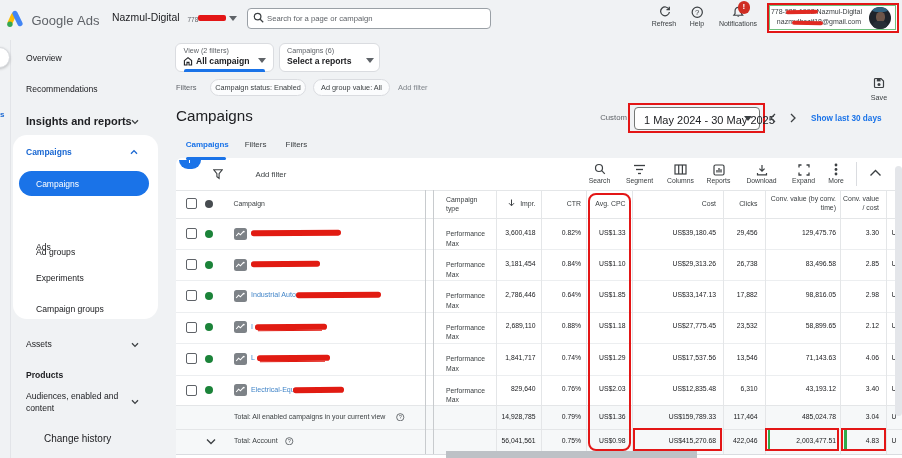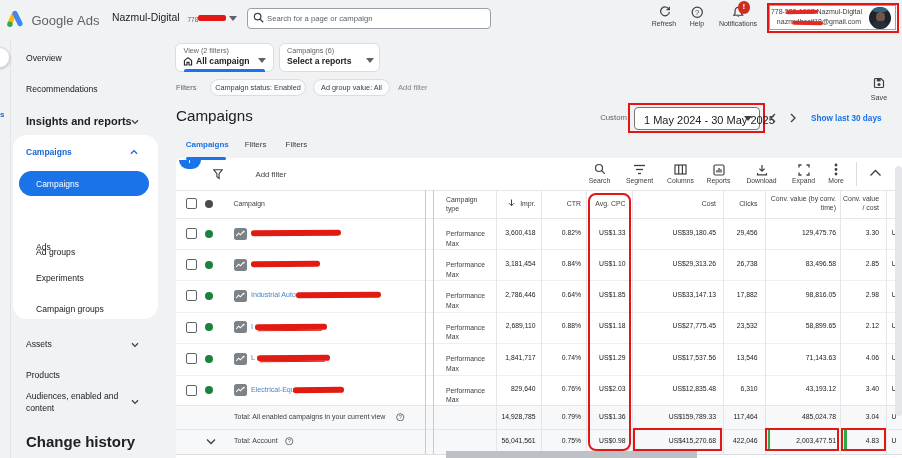--- a/index.html
+++ b/index.html
@@ -335,18 +335,18 @@
 <div style="position:absolute;left:18.5px;top:170.5px;width:130.5px;height:25px;background:#1a73e8;border-radius:12.5px;"></div>
 <div style="position:absolute;left:36px;top:178.5px;font-size:8.5px;color:#fff;font-weight:400;white-space:nowrap;">Campaigns</div>
 <div style="position:absolute;left:36px;top:211px;font-size:8.6px;color:#202124;font-weight:400;white-space:nowrap;margin-top:36px;">Ad groups</div>
 <div style="position:absolute;left:36px;top:241.5px;font-size:8.6px;color:#202124;font-weight:400;white-space:nowrap;">Ads</div>
 <div style="position:absolute;left:36px;top:273px;font-size:8.6px;color:#202124;font-weight:400;white-space:nowrap;">Experiments</div>
 <div style="position:absolute;left:36px;top:303.5px;font-size:8.6px;color:#202124;font-weight:400;white-space:nowrap;">Campaign groups</div>
 <div style="position:absolute;left:26px;top:338.5px;font-size:8.6px;color:#202124;font-weight:400;white-space:nowrap;">Assets</div>
 <svg style="left:131px;top:342px" width="8" height="6" viewBox="0 0 8 6">
     <path d="M1 1.2 L4 4.4 L7 1.2" fill="none" stroke="#3c4043" stroke-width="1.3"></path>
   </svg>
-<div style="position:absolute;left:26px;top:370px;font-size:8.6px;color:#202124;font-weight:400;white-space:nowrap;">Products</div>
+<div style="position:absolute;left:26px;top:370px;font-size:8.6px;color:#202124;font-weight:700;white-space:nowrap;">Products</div>
 <div style="position:absolute;left:26px;top:391px;font-size:8.6px;color:#202124;font-weight:400;white-space:nowrap;">Audiences, enabled and</div>
 <div style="position:absolute;left:26px;top:403px;font-size:8.6px;color:#202124;font-weight:400;white-space:nowrap;">content</div>
 <svg style="left:131px;top:399px" width="8" height="6" viewBox="0 0 8 6">
     <path d="M1 1.2 L4 4.4 L7 1.2" fill="none" stroke="#3c4043" stroke-width="1.3"></path>
   </svg>
-<div style="position:absolute;left:26px;top:432.5px;font-size:15px;color:#202124;font-weight:700;white-space:nowrap;">Change history</div>
+<div style="position:absolute;left:44px;top:432.5px;font-size:10px;color:#202124;font-weight:400;white-space:nowrap;">Change history</div>
 </body></html>

